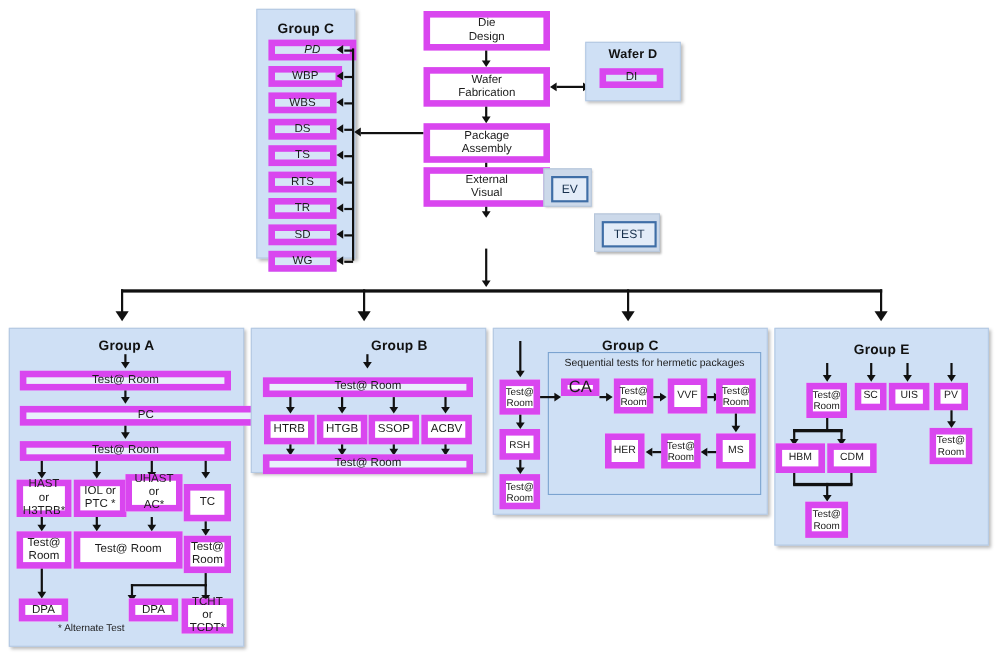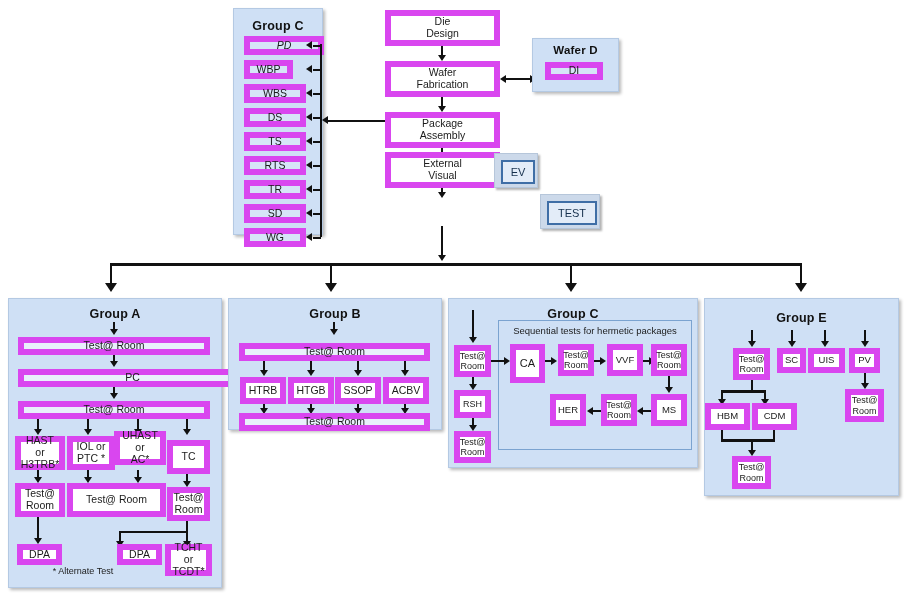--- a/index.html
+++ b/index.html
@@ -56,21 +56,21 @@
 
 <div id="stage">
 
   <div class="panel" style="left:233px;top:8px;width:88px;height:225px;">
     <div class="panel-title" style="top:10px;">Group C</div>
   </div>
 
   <div class="bx blue" style="left:244px;top:36px;width:80px;height:19px;font-style:italic;">
       <span class="t">PD</span>
     </div>
-  <div class="bx blue" style="left:244px;top:60px;width:49px;height:19px;">
+  <div class="bx blue" style="left:244px;top:60px;width:67px;height:19px;">
       <span class="t">WBP</span>
     </div>
   <div class="bx blue" style="left:244px;top:84px;width:62px;height:19px;">
       <span class="t">WBS</span>
     </div>
   <div class="bx blue" style="left:244px;top:108px;width:62px;height:19px;">
       <span class="t">DS</span>
     </div>
   <div class="bx blue" style="left:244px;top:132px;width:62px;height:19px;">
       <span class="t">TS</span>
@@ -260,21 +260,21 @@
     <span class="t">DPA</span>
     </div>
   <div class="bx white" style="left:165px;top:544px;width:47px;height:32px;flex-direction:column;">
     <span class="t">TCHT or</span>
     <span class="t">TCDT*</span>
     </div>
 
   <div class="note" style="left:8px;top:566px;width:150px;">* Alternate Test</div>
 
   <div class="panel" style="left:228px;top:298px;width:212px;height:130px;">
-    <div class="panel-title" style="top:8px;">Group B</div>
+    <div class="panel-title" style="top:8px;padding-left:28px;">Group B</div>
   </div>
   <div class="ln vl" style="left:333px;top:322px;height:8px;"></div>
   <div class="ar down" style="left:329.5px;top:329px;"></div>
 
   <div class="bx lt" style="left:239px;top:343px;width:191px;height:18px;">
     <span class="t">Test@ Room</span>
     </div>
 
   <div class="ln vl" style="left:263px;top:361px;height:10px;"></div>
   <div class="ar down" style="left:259.5px;top:370px;"></div>
@@ -336,21 +336,21 @@
     <span class="t">Room</span>
     </div>
 
   <div class="subframe" style="left:498px;top:320px;width:192px;height:128px;">
     <div class="subframe-lbl" style="top:4px;">Sequential tests for hermetic packages</div>
   </div>
 
   <div class="ln hl" style="left:491px;top:360px;width:15px;"></div>
   <div class="ar right" style="left:504px;top:356.5px;"></div>
 
-  <div class="bx white" style="left:510px;top:344px;width:35px;height:39px;font-size:11px;">
+  <div class="bx white" style="left:510px;top:344px;width:35px;height:16px;font-size:15px;">
     <span class="t">CA</span>
     </div>
   <div class="ln hl" style="left:545px;top:360px;width:8px;"></div>
   <div class="ar right" style="left:551px;top:356.5px;"></div>
 
   <div class="bx white" style="left:558px;top:344px;width:36px;height:32px;flex-direction:column;font-size:9px;">
     <span class="t">Test@</span>
     <span class="t">Room</span>
     </div>
   <div class="ln hl" style="left:594px;top:360px;width:8px;"></div>

